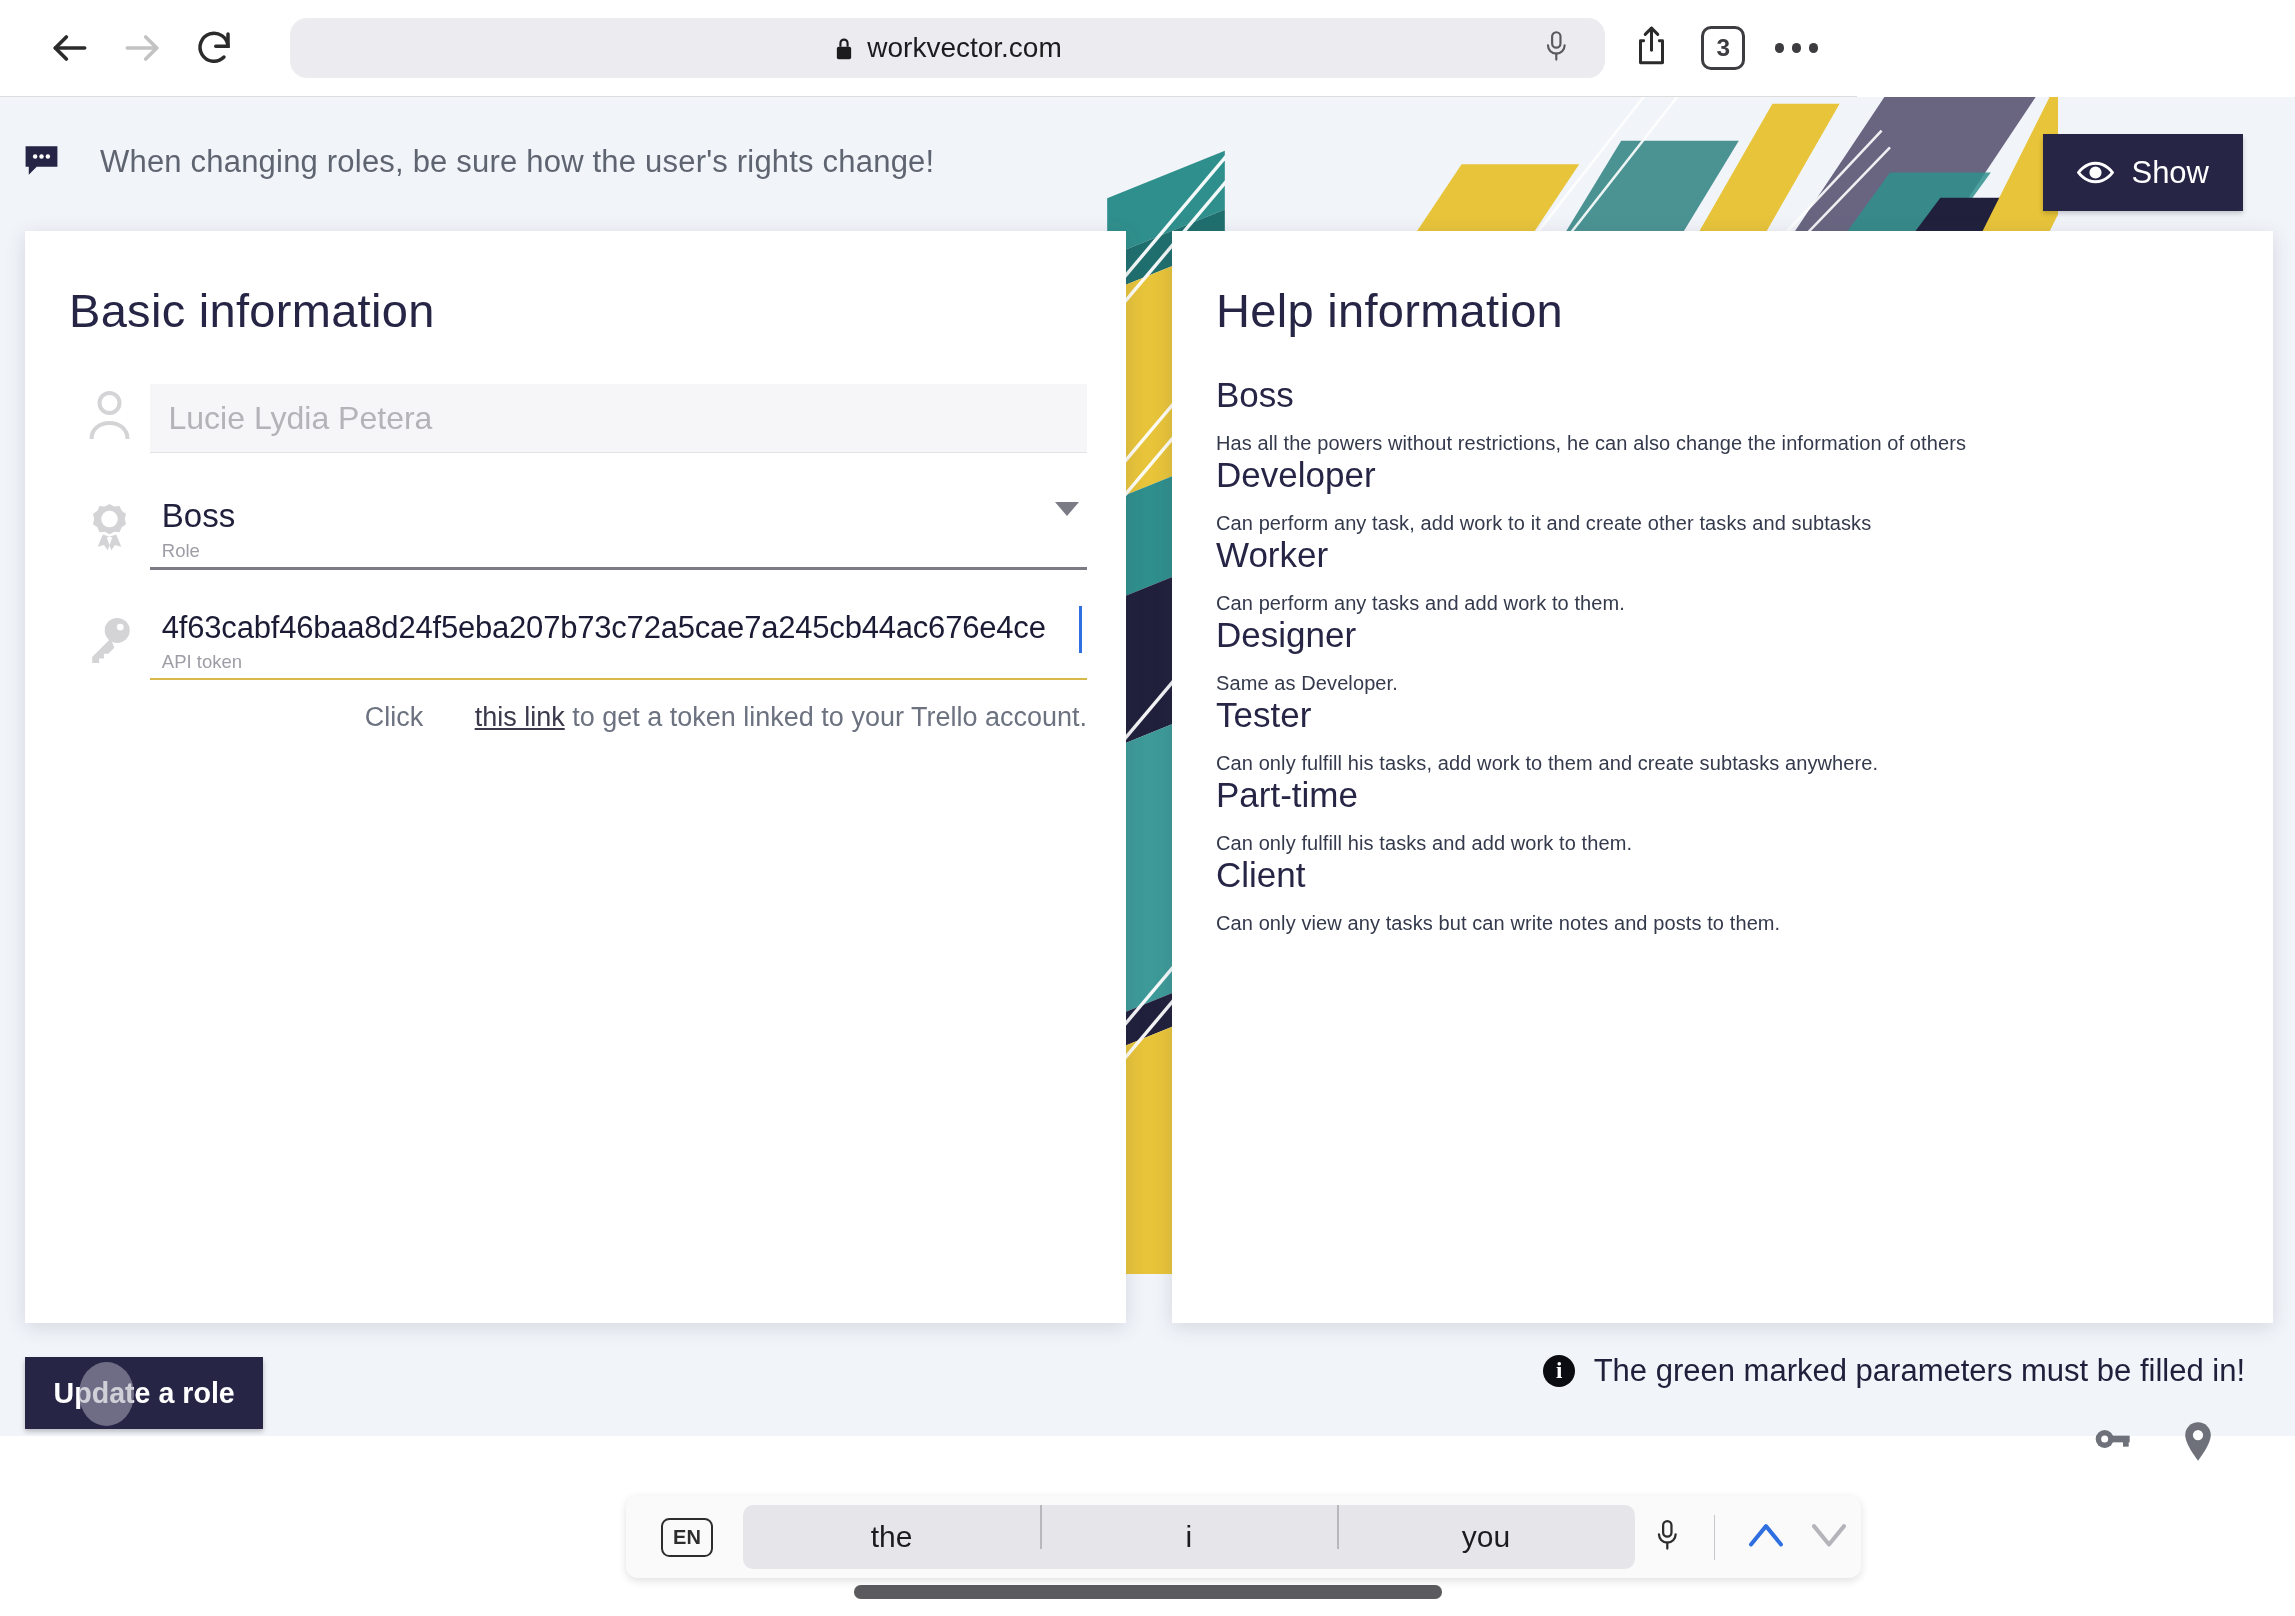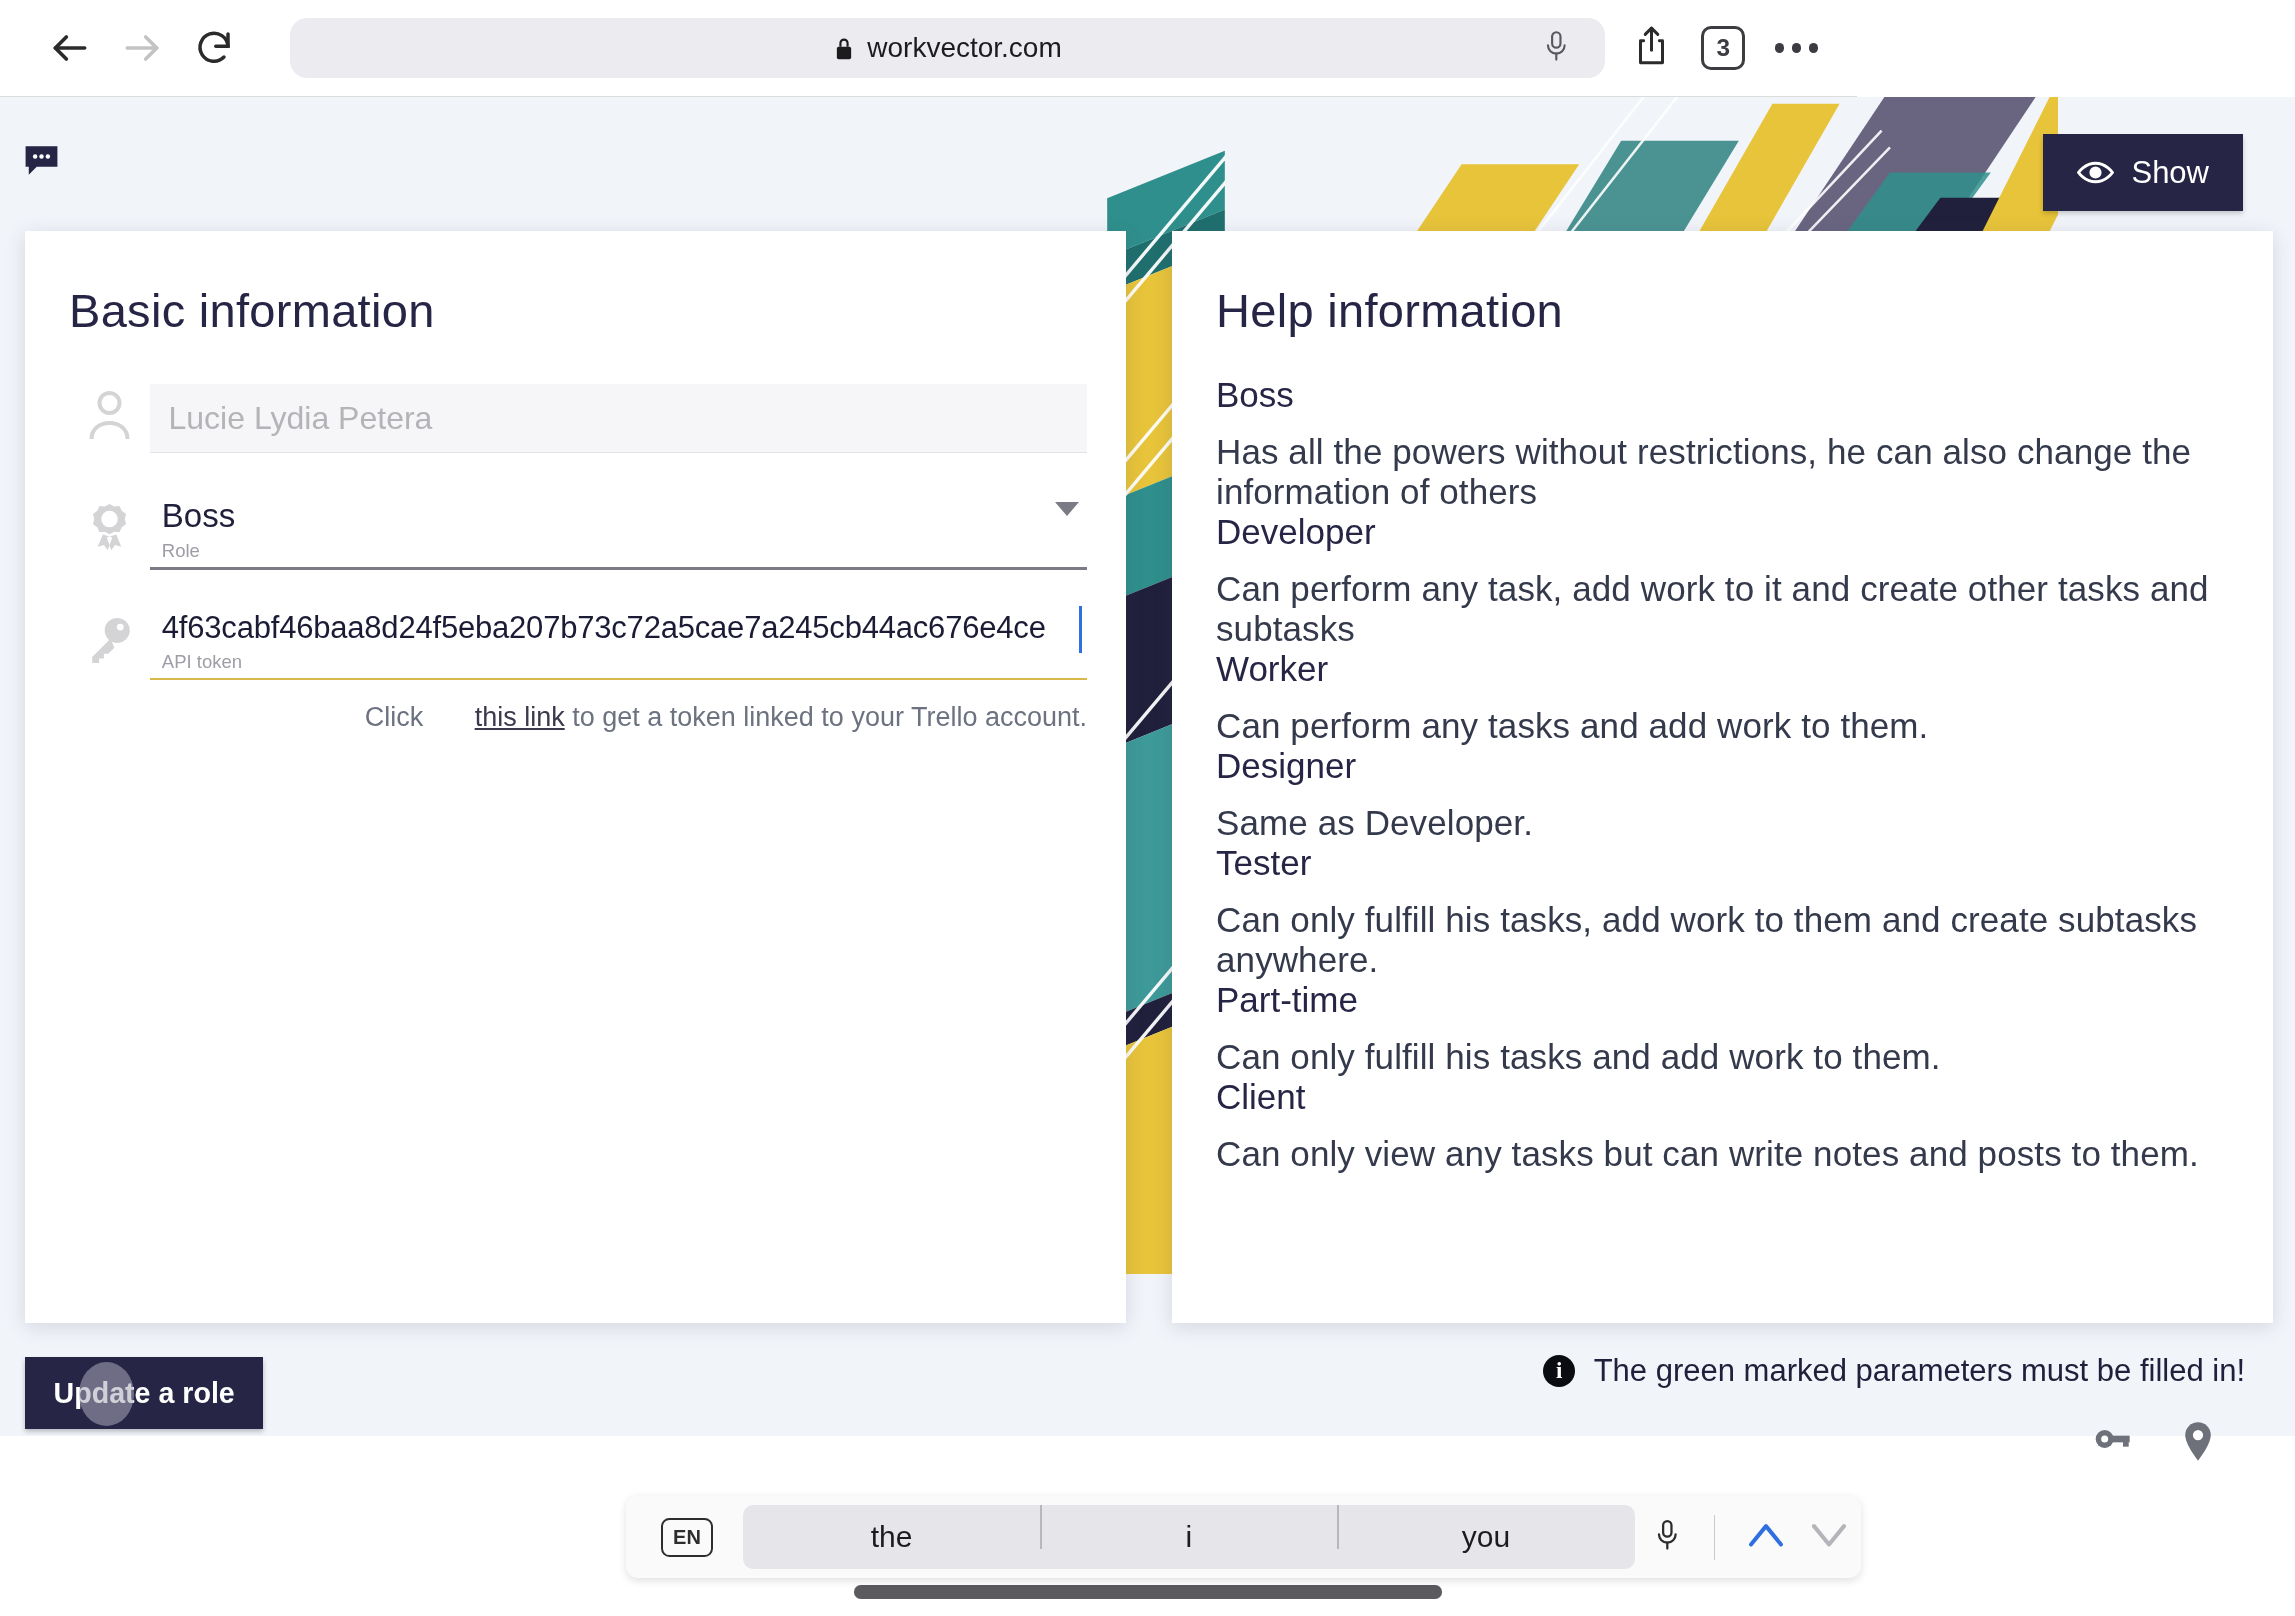--- a/index.html
+++ b/index.html
@@ -191,21 +191,21 @@
 
   
   .help-body { padding: 37px 0 0 44px; }
   .help-role {
     font-size: 35px; color: #262545;
     font-weight: 400;
     margin-top: 28.6px;
   }
   .help-role:first-child { margin-top: 0; }
   .help-desc {
-    font-size: 35px; color: #343a4c;
+    font-size: 20px; color: #343a4c;
     margin-top: 17px;
     letter-spacing: 0.1px;
   }
 
   
   .update-btn {
     position: absolute; left: 25px; top: 1260px;
     background: #262545;
     color: #fff; border: none;
     height: 72px; padding: 0 28.6px;
@@ -397,20 +397,21 @@
     <span class="tip-icon">
       <svg width="39" height="35" viewBox="0 0 24 22" fill="#262545">
         <path d="M2 2h20v13H9l-5 5v-5H2z"></path>
         <g fill="#ffffff">
             <circle cx="8" cy="8.5" r="1.4"></circle>
             <circle cx="12" cy="8.5" r="1.4"></circle>
             <circle cx="16" cy="8.5" r="1.4"></circle>
           </g>
       </svg>
     </span>
+    <span class="tip-text">When changing roles, be sure how the user's rights change!</span>
   </div>
 
   <button class="show-btn">
     <svg width="37" height="25" viewBox="0 0 24 16" fill="none" stroke="#ffffff" stroke-width="1.9">
       <path d="M1 8s4-6 11-6 11 6 11 6-4 6-11 6S1 8 1 8z"></path>
         <circle cx="12" cy="8" r="3" fill="#ffffff"></circle>
     </svg>
     <span>Show</span>
   </button>
 

